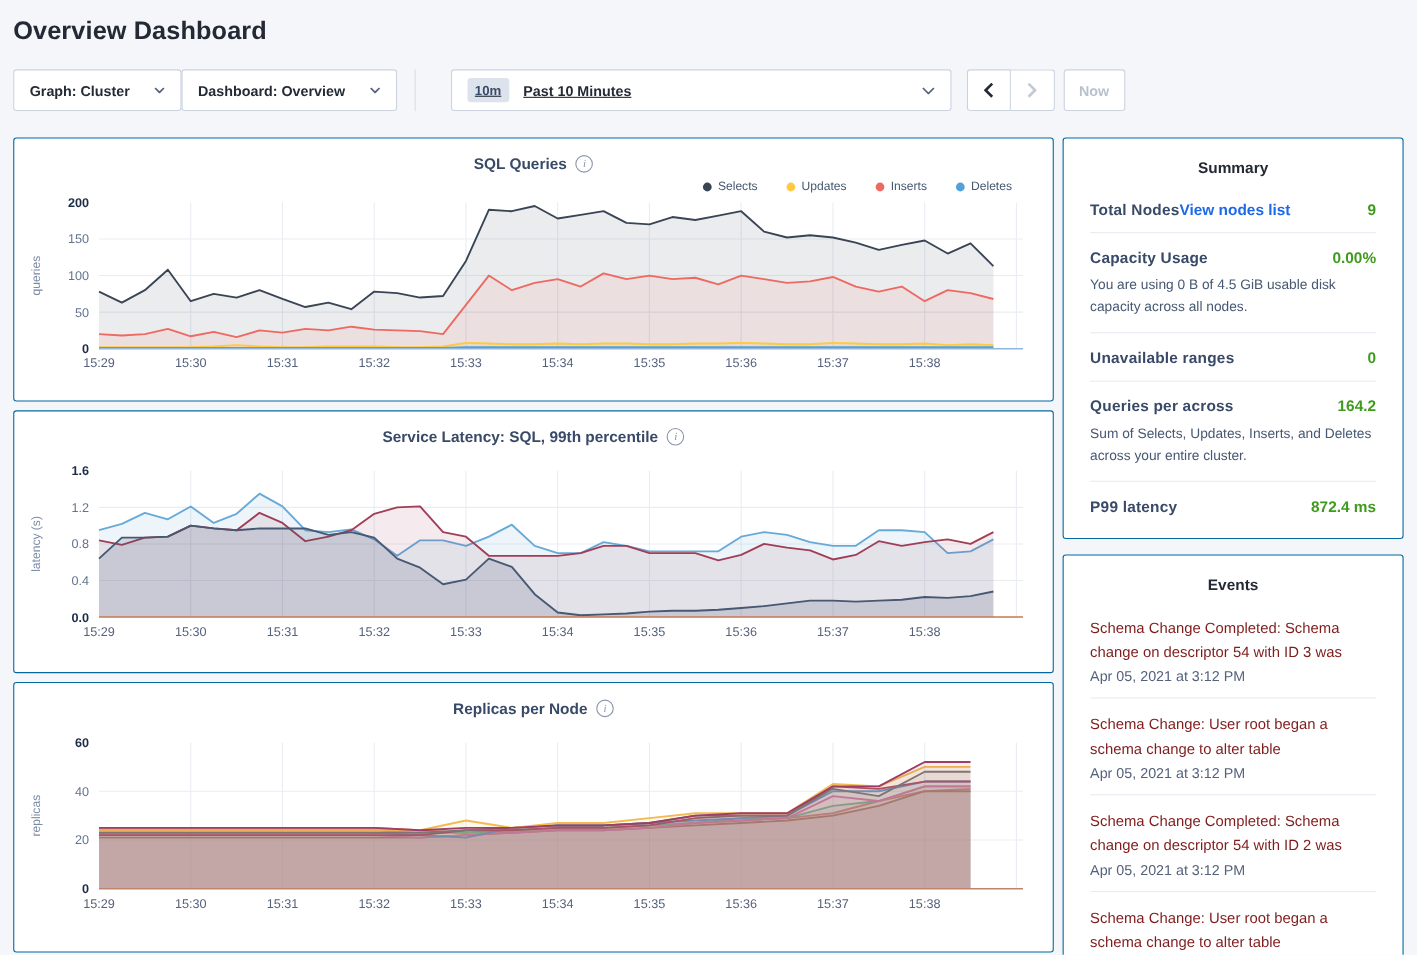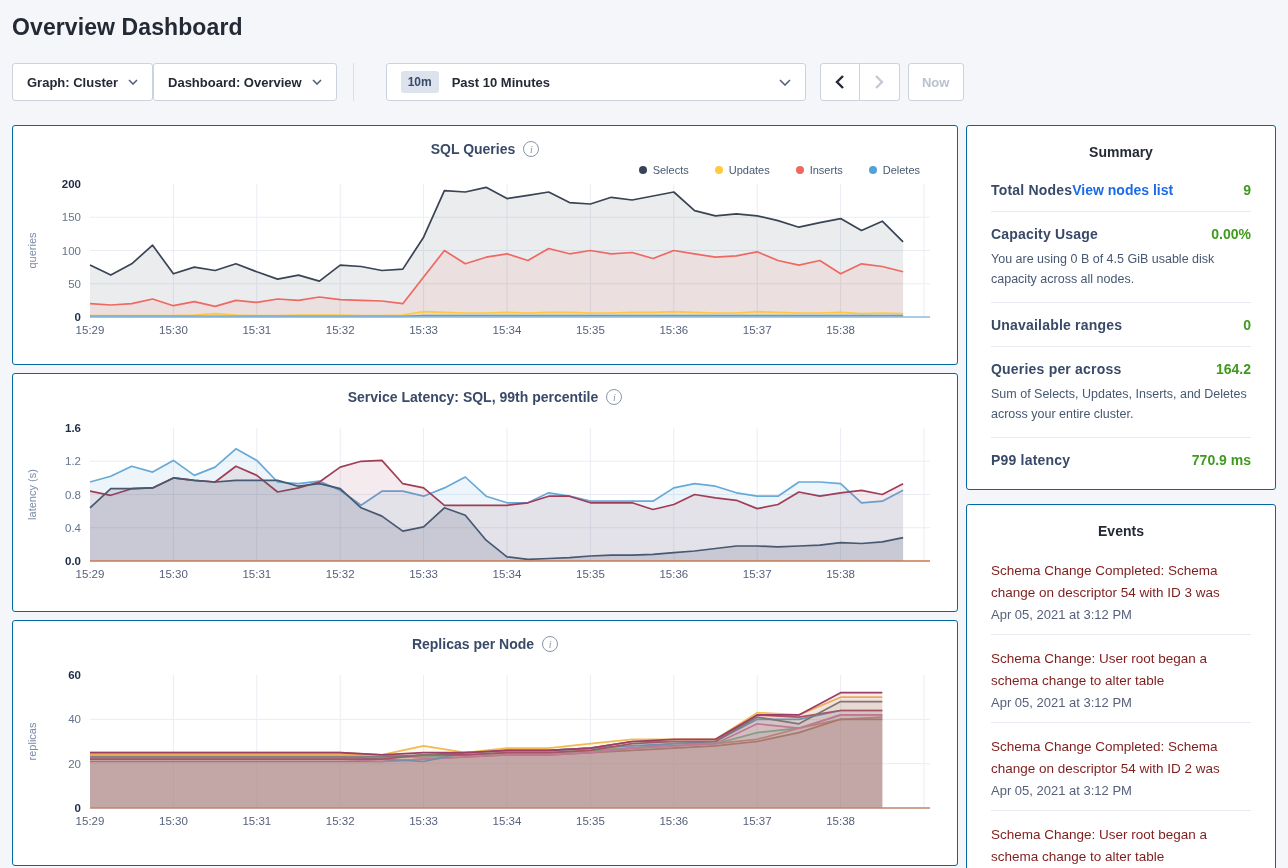--- a/index.html
+++ b/index.html
@@ -12,24 +12,24 @@
   .page { padding:14px 12px 0 12px; }
   h1.page-title { font-size:23px; font-weight:700; color:#242a35; letter-spacing:.1px; margin-bottom:22px; }
 
   
   .toolbar { display:flex; align-items:center; height:38px; margin-bottom:24px; }
   .btn {
     background:#fff; border:1px solid #ccd3df; border-radius:3px; height:38px;
     display:inline-flex; align-items:center; justify-content:center;
     font-family:inherit; font-size:13px; font-weight:700; color:#242a35; cursor:pointer;
   }
-  .dd { padding:0 14px; gap:10px; }
+  .dd { padding:0 14px; gap:22px; }
   .dd + .dd { }
   .vsep { width:1px; height:38px; background:#d9dee9; margin-left:16px; }
-  .time-picker { margin-left:32px; width:420px; justify-content:flex-start; padding:0 14px; position:relative; }
+  .time-picker { margin-left:32px; width:455px; justify-content:flex-start; padding:0 14px; position:relative;text-decoration:underline; }
   .time-badge { background:#dde3ec; color:#394a68; font-size:12px; font-weight:700; padding:4px 7px; border-radius:3px; margin-right:13px; }
   .time-label { font-size:13px; font-weight:700; }
   .time-picker .chev { position:absolute; right:14px; }
   .pager { display:flex; margin-left:14px; }
   .pager .btn { width:40px; border-radius:0; }
   .pager .btn:first-child { border-radius:3px 0 0 3px; }
   .pager .btn:last-child { border-radius:0 3px 3px 0; border-left:none; }
   .now-btn { margin-left:8px; width:56px; color:#b9c1cf; cursor:default; }
 
   
@@ -293,21 +293,21 @@
             <div class="sum-item">
               <div class="sum-head">
                 <span class="sum-label">Queries per across</span>
                 <span class="sum-value" style="color: rgb(63, 155, 30);">164.2</span>
               </div>
               <p class="sum-desc">Sum of Selects, Updates, Inserts, and Deletes across your entire cluster.</p>
             </div>
             <div class="sum-item">
               <div class="sum-head">
                 <span class="sum-label">P99 latency</span>
-                <span class="sum-value" style="color: rgb(63, 155, 30);">770.9 ms</span>
+                <span class="sum-value" style="color: rgb(63, 155, 30);">872.4 ms</span>
               </div>
             </div>
           </div>
       </div>
       <div class="card side-card">
         <h3>Events</h3>
         <div id="events-list">
             <div class="event-item">
               <div class="event-msg">Schema Change Completed: Schema change on descriptor 54 with ID 3 was</div>
               <div class="event-ts">Apr 05, 2021 at 3:12 PM</div>

